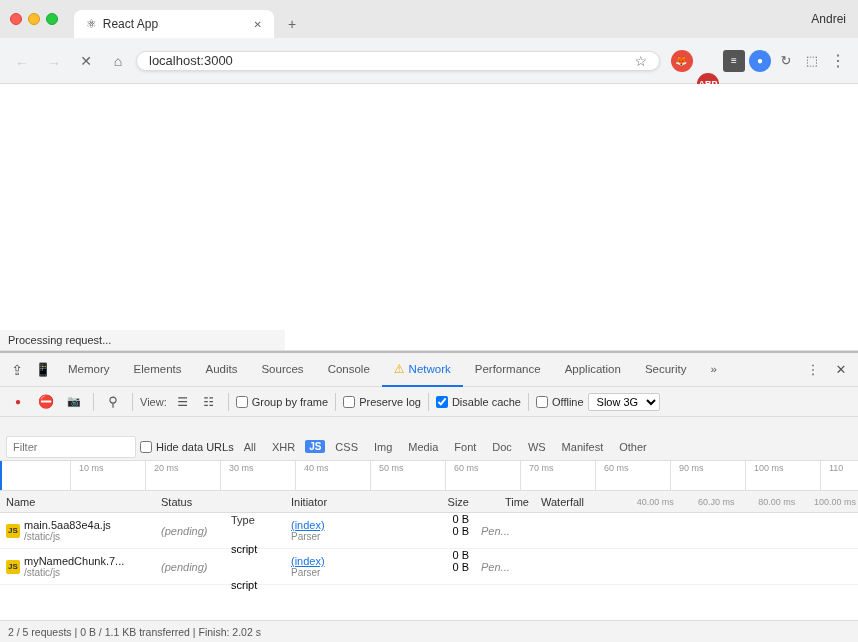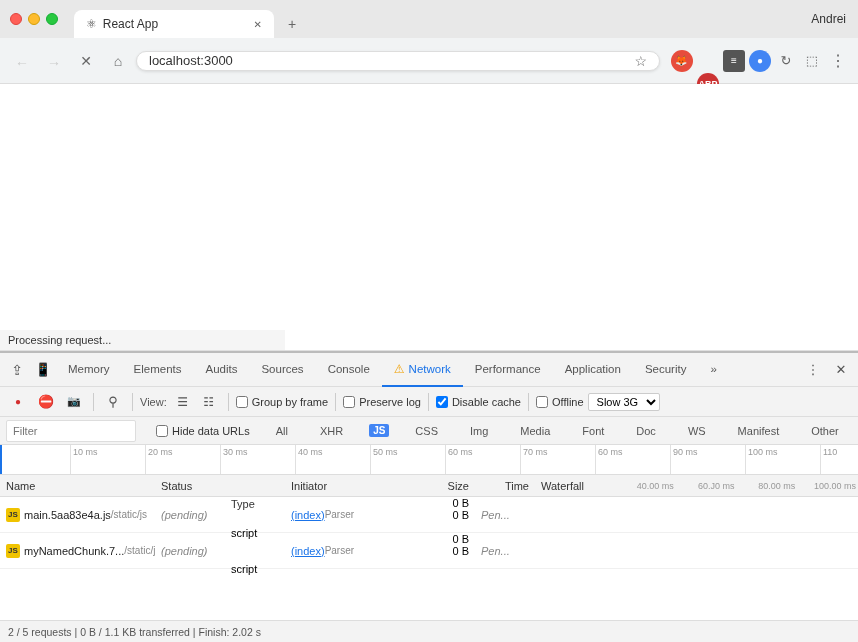--- a/index.html
+++ b/index.html
@@ -206,21 +206,21 @@
       position: relative;
       overflow: hidden;
     }
     .timeline-tick {
       position: absolute;
       top: 0;
       font-size: 9px;
       color: #999;
       padding-top: 2px;
       border-left: 1px solid #e0e0e0;
-      padding-left: 2px;
+      padding-left: 8px;
       height: 100%;
     }
     .timeline-marker {
       position: absolute;
       left: 0;
       top: 0;
       bottom: 0;
       width: 2px;
       background: #1a73e8;
     }
@@ -274,21 +274,21 @@
     }
     .net-cell {
       padding: 0 6px;
       white-space: nowrap;
       overflow: hidden;
       text-overflow: ellipsis;
       display: flex;
       align-items: center;
       height: 100%;
     }
-    .net-cell-col { display: flex; flex-direction: row; justify-content: center; }
+    .net-cell-col { display: flex; flex-direction: column; justify-content: center; }
     .net-cell-main { font-size: 11px; color: #222; }
     .net-cell-sub { font-size: 10px; color: #888; }
     .net-icon {
       width: 14px; height: 14px; border-radius: 2px; margin-right: 4px;
       display: flex; align-items: center; justify-content: center;
       flex-shrink: 0;
     }
     .net-icon-js { background: #f0c300; color: #333; font-size: 8px; font-weight: bold; }
     .pending-text { color: #888; font-style: italic; font-size: 11px; }
     .initiator-link { color: #1a73e8; text-decoration: underline; cursor: pointer; font-size: 11px; }
@@ -439,21 +439,21 @@
     <div class="dt-separator"></div>
     <div class="dt-checkbox-group">
       <input type="checkbox" class="dt-checkbox" style="">
       <span>Offline</span>
     </div>
     <select class="dt-select">
       <option>Slow 3G</option>
     </select>
   </div>
 
-  <div class="devtools-toolbar" style="height:28px;gap:20px;">
+  <div class="devtools-toolbar" style="height:28px;gap:4px;margin-top:16px;">
     <input class="filter-input" type="text" placeholder="Filter" style="">
     <div class="dt-checkbox-group">
       <input type="checkbox" class="dt-checkbox" style="">
       <span>Hide data URLs</span>
     </div>
     <button class="filter-btn">All</button>
     <button class="filter-btn">XHR</button>
     <span class="js-badge">JS</span>
     <button class="filter-btn">CSS</button>
     <button class="filter-btn">Img</button>

